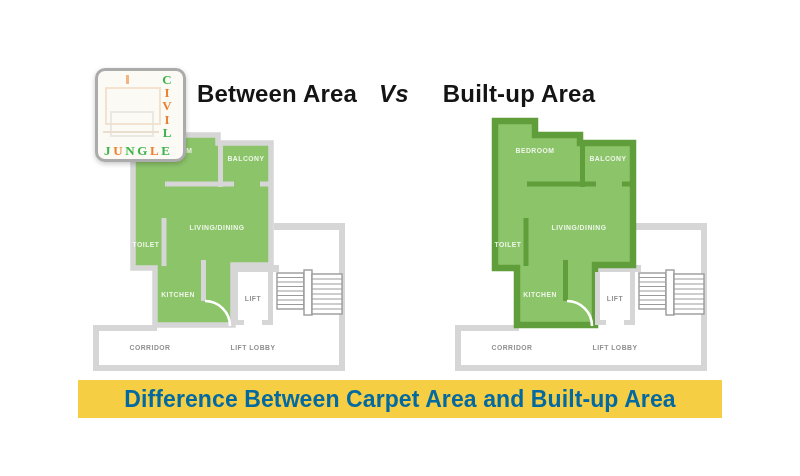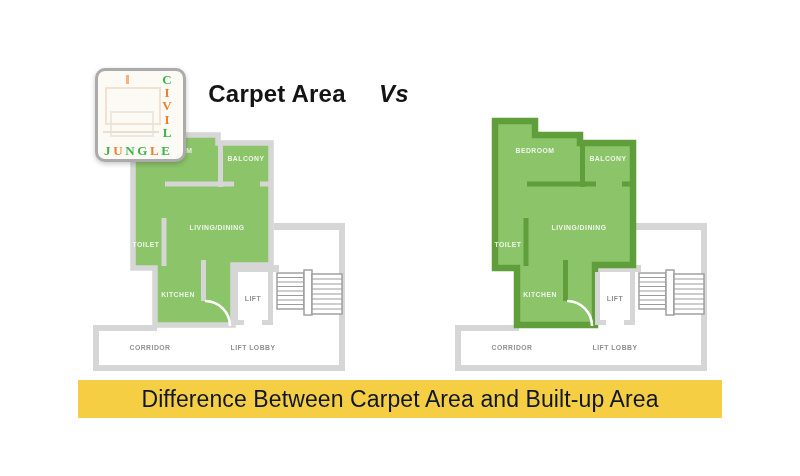--- a/index.html
+++ b/index.html
@@ -20,21 +20,21 @@
   #title-vs{left:394px;font-style:italic;}
   #title-right{left:519px;}
 
   
   .banner{
     position:absolute;left:78px;top:380px;width:644px;height:38px;
     background:var(--banner-bg,#F5CE43);
     display:flex;align-items:center;justify-content:center;
   }
   .banner span{
-    font-size:23px;font-weight:400;color:#0f172a;white-space:nowrap;
+    font-size:23px;font-weight:700;color:#0369a1;white-space:nowrap;
     letter-spacing:.1px;
   }
 
   
   .logo{
     position:absolute;left:95px;top:68px;width:85px;height:88px;
     background:#FBFAF5;border:3px solid #ABABAB;border-radius:10px;
     box-shadow:0 2px 5px rgba(0,0,0,.22);
     overflow:hidden;z-index:5;
   }
@@ -72,22 +72,23 @@
   text{font-family:"Liberation Sans", sans-serif;font-weight:700;
        letter-spacing:.5px;text-anchor:middle;}
   .room-label{font-size:6.8px;fill:var(--room-label,rgba(255,255,255,.85));}
   .common-label{font-size:6.8px;fill:var(--common-label,#8F8F8F);}
 </style>
 </head>
 <body>
 
 <div class="stage">
 
-  <div class="title" id="title-left">Carpet Area</div>
+  <div class="title" id="title-left">Between Area</div>
   <div class="title" id="title-vs">Vs</div>
+  <div class="title" id="title-right">Built-up Area</div>
 
   <div class="logo">
     <div class="sk1"></div>
     <div class="sk2"></div>
     <div class="sk3"></div>
     <div class="sk4"></div>
     <div class="civil" id="logo-civil">
         <span style="color: rgb(60, 180, 74);">C</span>
         <span style="color: rgb(238, 127, 45);">I</span>
         <span style="color: rgb(238, 127, 45);">V</span>

